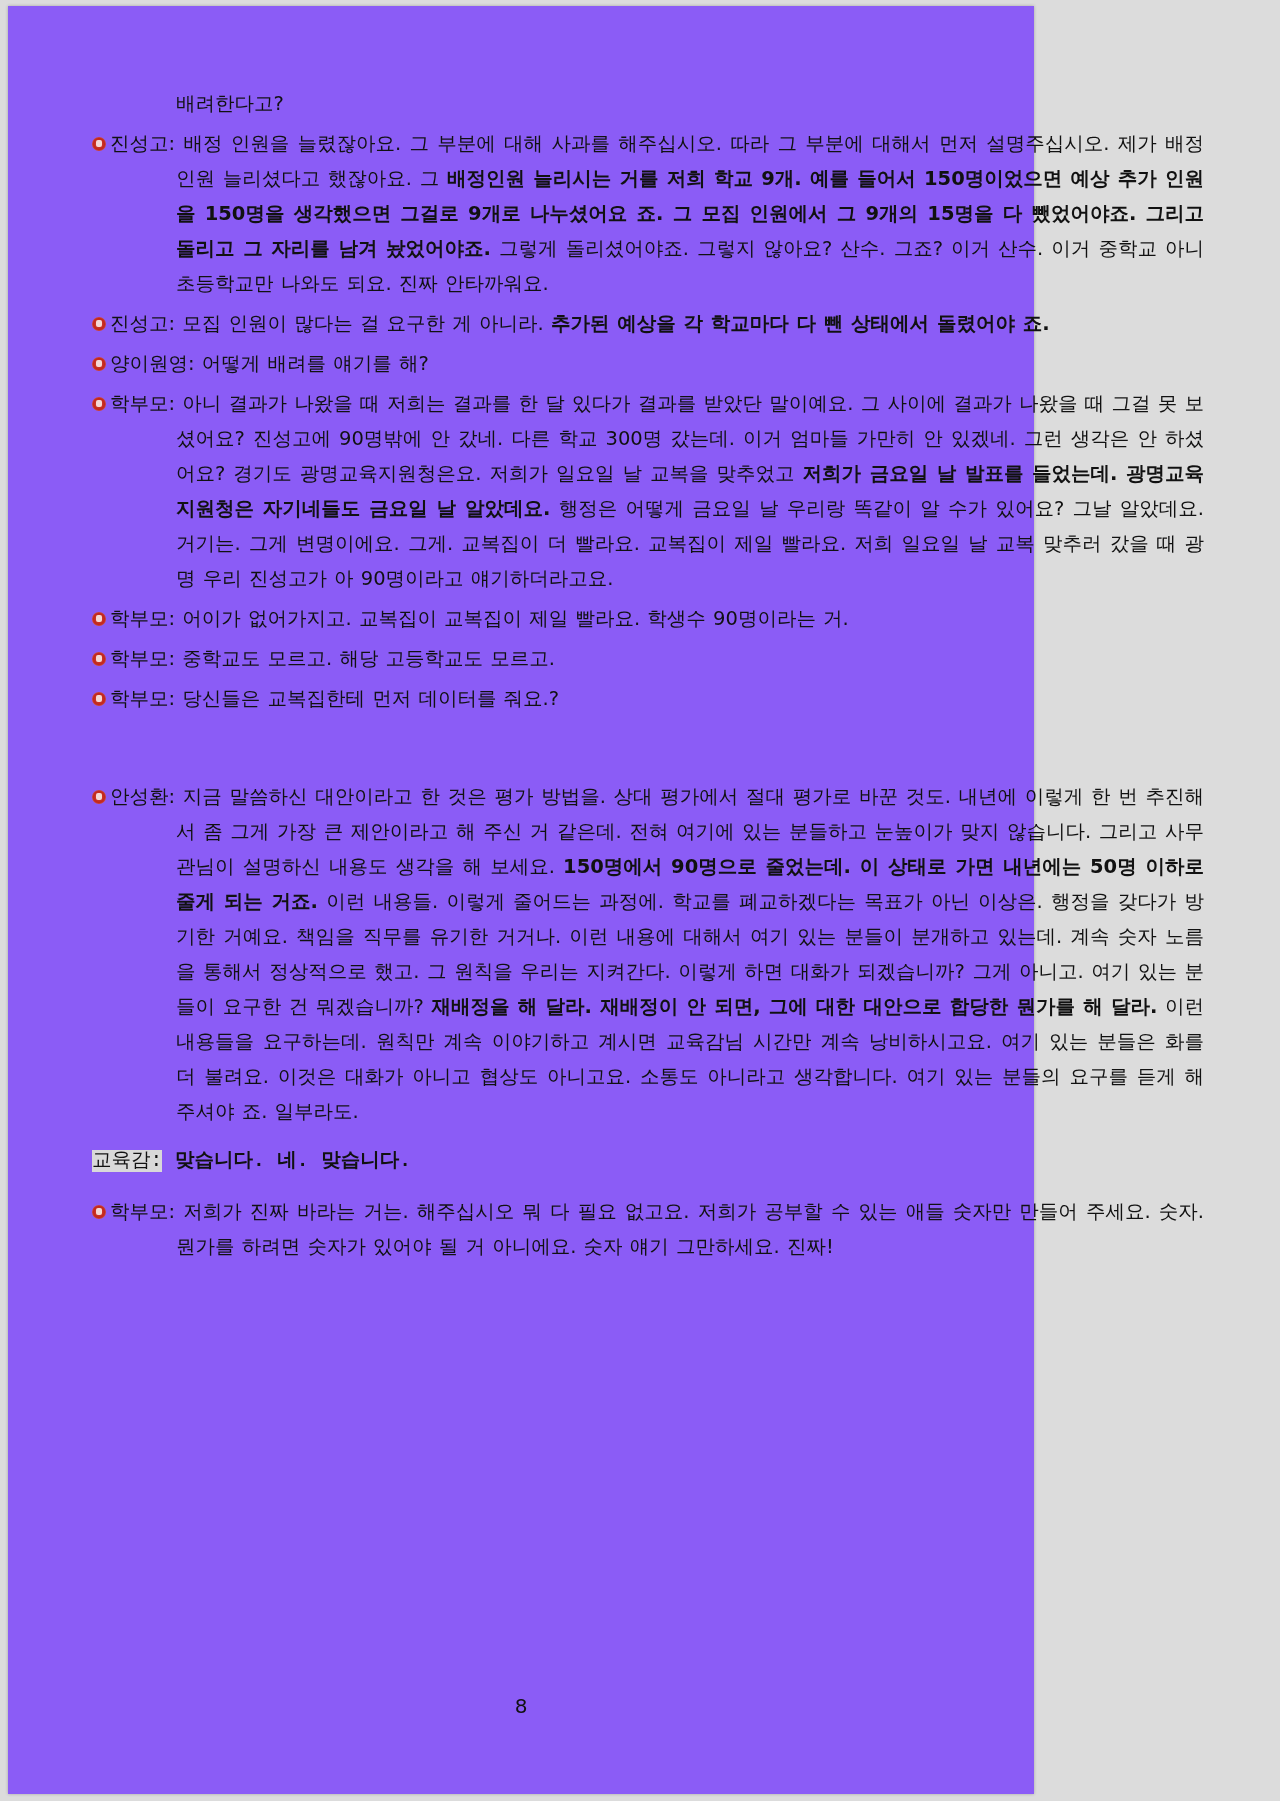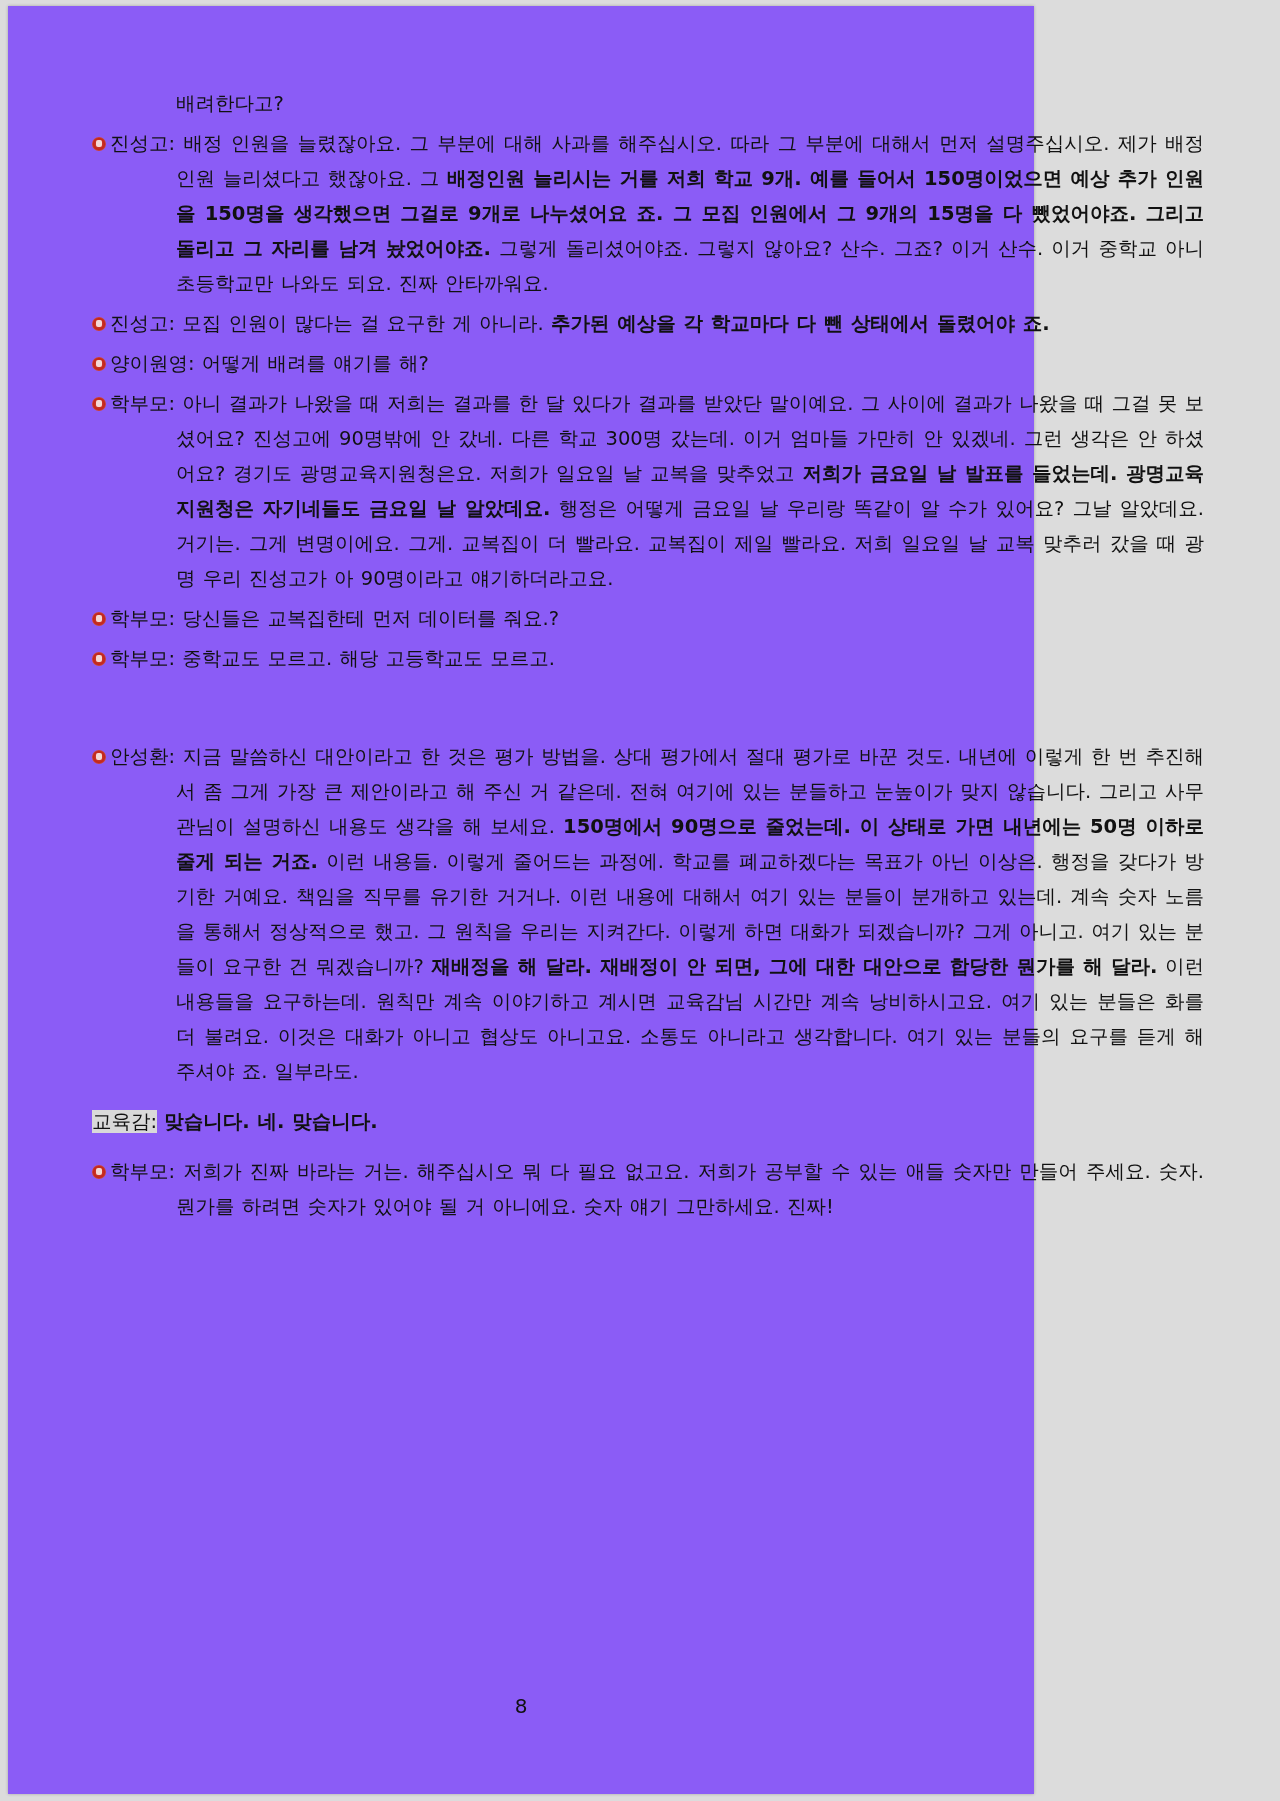--- a/index.html
+++ b/index.html
@@ -70,32 +70,33 @@
 <div class="page">
   <div class="content">
 
     <p class="turn plain">배려한다고?</p>
 
     <div id="turns-a">
         <p class="turn"><span class="icon"></span><span class="speaker">진성고:</span> <span>배정 인원을 늘렸잖아요. 그 부분에 대해 사과를 해주십시오. 따라 그 부분에 대해서 먼저 설명주십시오. 제가 배정 인원 늘리셨다고 했잖아요. 그 </span><b>배정인원 늘리시는 거를 저희 학교 9개. 예를 들어서 150명이었으면 예상 추가 인원을 150명을 생각했으면 그걸로 9개로 나누셨어요 죠. 그 모집 인원에서 그 9개의 15명을 다 뺐었어야죠. 그리고 돌리고 그 자리를 남겨 놨었어야죠.</b><span> 그렇게 돌리셨어야죠. 그렇지 않아요? 산수. 그죠? 이거 산수. 이거 중학교 아니 초등학교만 나와도 되요. 진짜 안타까워요.</span></p>
         <p class="turn"><span class="icon"></span><span class="speaker">진성고:</span> <span>모집 인원이 많다는 걸 요구한 게 아니라. </span><b>추가된 예상을 각 학교마다 다 뺀 상태에서 돌렸어야 죠.</b></p>
         <p class="turn"><span class="icon"></span><span class="speaker">양이원영:</span> <span>어떻게 배려를 얘기를 해?</span></p>
         <p class="turn"><span class="icon"></span><span class="speaker">학부모:</span> <span>아니 결과가 나왔을 때 저희는 결과를 한 달 있다가 결과를 받았단 말이예요. 그 사이에 결과가 나왔을 때 그걸 못 보셨어요? 진성고에 90명밖에 안 갔네. 다른 학교 300명 갔는데. 이거 엄마들 가만히 안 있겠네. 그런 생각은 안 하셨어요? 경기도 광명교육지원청은요. 저희가 일요일 날 교복을 맞추었고 </span><b>저희가 금요일 날 발표를 들었는데. 광명교육지원청은 자기네들도 금요일 날 알았데요.</b><span> 행정은 어떻게 금요일 날 우리랑 똑같이 알 수가 있어요? 그날 알았데요. 거기는. 그게 변명이에요. 그게. 교복집이 더 빨라요. 교복집이 제일 빨라요. 저희 일요일 날 교복 맞추러 갔을 때 광명 우리 진성고가 아 90명이라고 얘기하더라고요.</span></p>
+        <p class="turn"><span class="icon"></span><span class="speaker">학부모:</span> <span>어이가 없어가지고. 교복집이 교복집이 제일 빨라요. 학생수 90명이라는 거.</span></p>
+        <p class="turn"><span class="icon"></span><span class="speaker">학부모:</span> <span>중학교도 모르고. 해당 고등학교도 모르고.</span></p>
         <p class="turn"><span class="icon"></span><span class="speaker">학부모:</span> <span>당신들은 교복집한테 먼저 데이터를 줘요.?</span></p>
-        <p class="turn"><span class="icon"></span><span class="speaker">학부모:</span> <span>중학교도 모르고. 해당 고등학교도 모르고.</span></p>
       </div>
 
     <div class="gap"></div>
 
     <div id="turns-b">
         <p class="turn"><span class="icon"></span><span class="speaker">안성환:</span> <span>지금 말씀하신 대안이라고 한 것은 평가 방법을. 상대 평가에서 절대 평가로 바꾼 것도. 내년에 이렇게 한 번 추진해서 좀 그게 가장 큰 제안이라고 해 주신 거 같은데. 전혀 여기에 있는 분들하고 눈높이가 맞지 않습니다. 그리고 사무관님이 설명하신 내용도 생각을 해 보세요. </span><b>150명에서 90명으로 줄었는데. 이 상태로 가면 내년에는 50명 이하로 줄게 되는 거죠.</b><span> 이런 내용들. 이렇게 줄어드는 과정에. 학교를 폐교하겠다는 목표가 아닌 이상은. 행정을 갖다가 방기한 거예요. 책임을 직무를 유기한 거거나. 이런 내용에 대해서 여기 있는 분들이 분개하고 있는데. 계속 숫자 노름을 통해서 정상적으로 했고. 그 원칙을 우리는 지켜간다. 이렇게 하면 대화가 되겠습니까? 그게 아니고. 여기 있는 분들이 요구한 건 뭐겠습니까? </span><b>재배정을 해 달라. 재배정이 안 되면, 그에 대한 대안으로 합당한 뭔가를 해 달라.</b><span> 이런 내용들을 요구하는데. 원칙만 계속 이야기하고 계시면 교육감님 시간만 계속 낭비하시고요. 여기 있는 분들은 화를 더 불려요. 이것은 대화가 아니고 협상도 아니고요. 소통도 아니라고 생각합니다. 여기 있는 분들의 요구를 듣게 해 주셔야 죠. 일부라도.</span></p>
       </div>
 
     <div class="gap-sm"></div>
-    <p class="turn" style="padding-left:0;text-indent:0;">
+    <p class="turn" style="padding-left:0;text-indent:0;font-family:Liberation Mono, monospace;">
       <span class="speaker hl">교육감:</span>
       <b>맞습니다. 네. 맞습니다.</b>
     </p>
     <div class="gap-sm"></div>
 
     <div id="turns-c">
         <p class="turn"><span class="icon"></span><span class="speaker">학부모:</span> <span>저희가 진짜 바라는 거는. 해주십시오 뭐 다 필요 없고요. 저희가 공부할 수 있는 애들 숫자만 만들어 주세요. 숫자. 뭔가를 하려면 숫자가 있어야 될 거 아니에요. 숫자 얘기 그만하세요. 진짜!</span></p>
       </div>
   </div>
 

